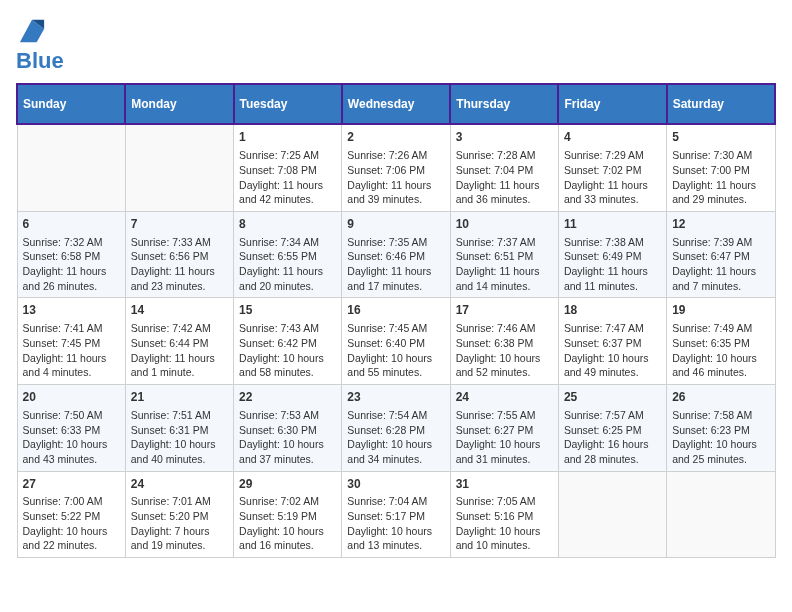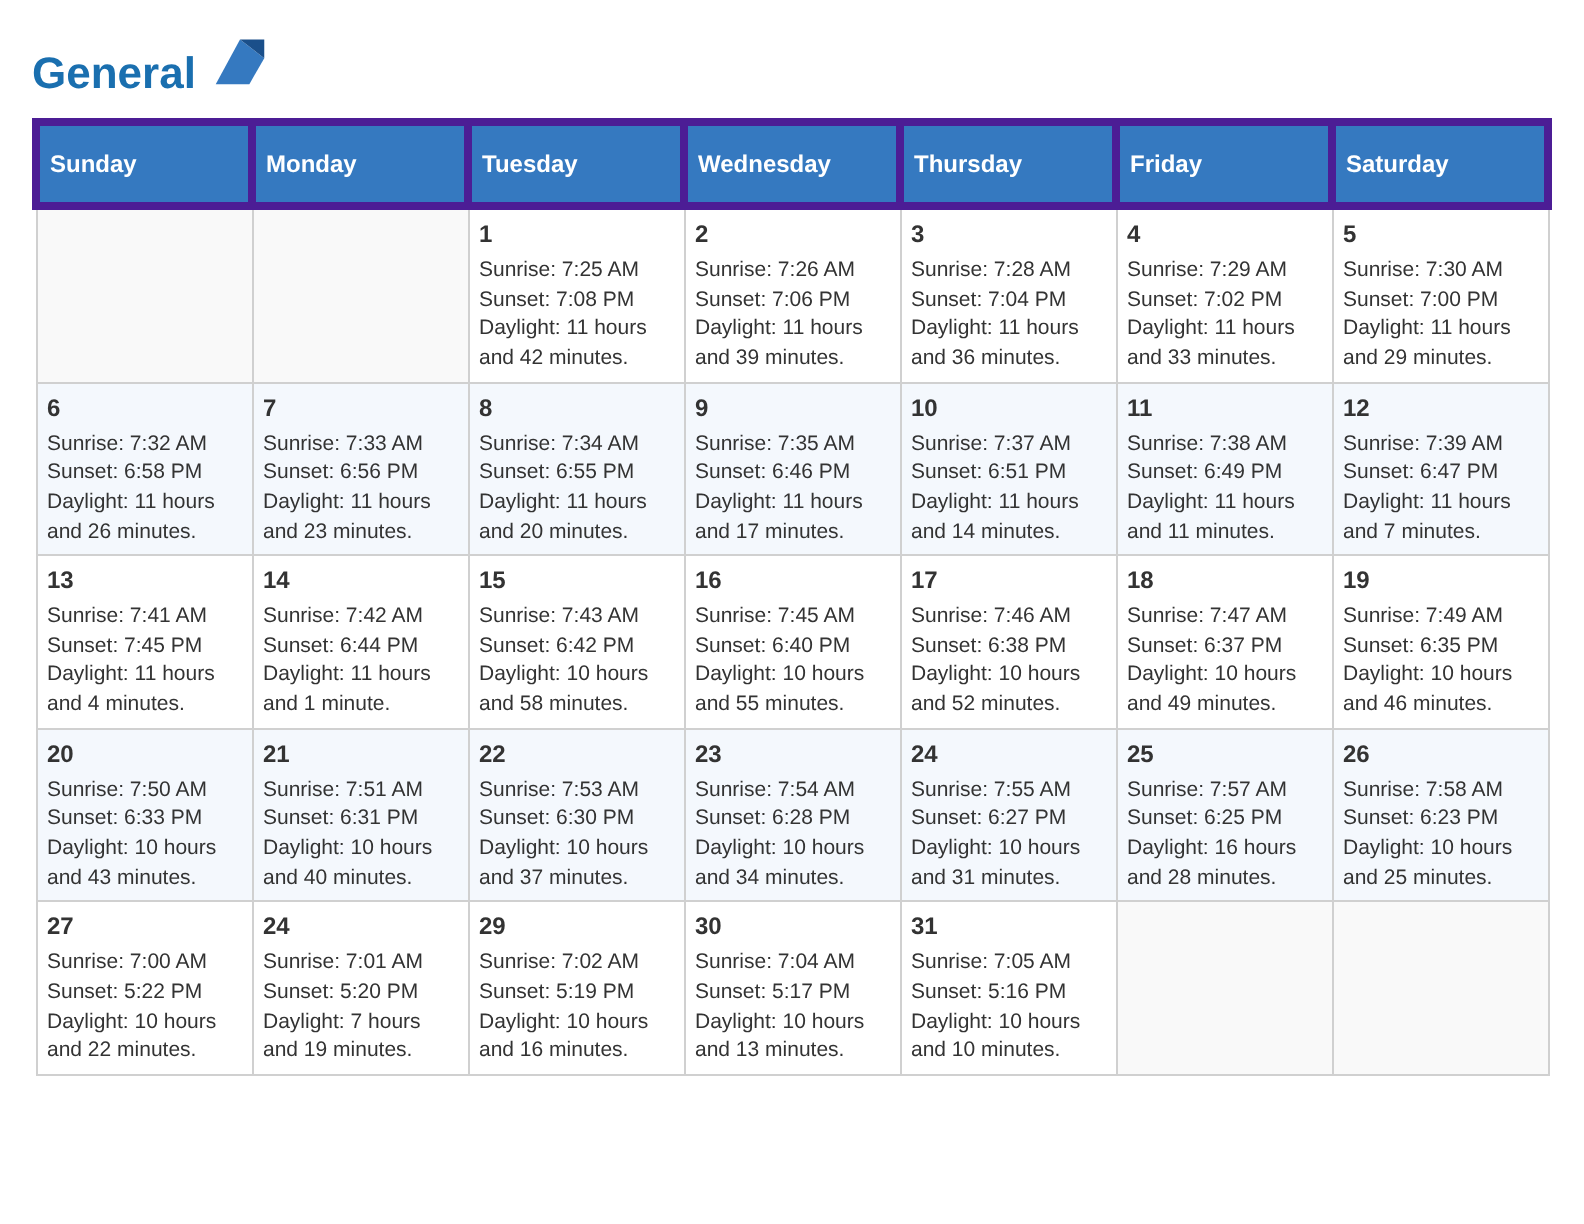--- a/index.html
+++ b/index.html
@@ -51,21 +51,21 @@
       border-collapse: collapse;
       font-size: 11px;
     }
     thead th {
       background-color: #3579c0;
       color: #fff;
       text-align: left;
       padding: 12px 5px;
       font-size: 12px;
       font-weight: bold;
-      border: 4px solid #4c1d95;
+      border: 2px solid #4c1d95;
     }
     td {
       border: 1px solid #d0d0d0;
       vertical-align: top;
       padding: 4px 5px;
       width: 14.28%;
       min-height: 80px;
       height: 85px;
       color: #333;
       font-size: 10.5px;
@@ -90,26 +90,26 @@
       background: #f9f9f9 !important;
     }
   </style>
 </head>
 <body>
 
 <div class="header">
   <div class="logo">
     <div>
       <div class="logo-text">
-        <span>General</span>
         <svg class="logo-icon" viewBox="0 0 30 30">
           <polygon points="2,28 15,4 28,14 20,28" fill="#3579c0"></polygon>
           <polygon points="15,4 28,14 28,4" fill="#1a4f8a"></polygon>
         </svg>
       </div>
+      <div class="logo-text"><span style="color:#3579c0;">Blue</span></div>
     </div>
   </div>
   <div class="title-block">
     <div class="month-title"></div>
     <div class="location"></div>
   </div>
 </div>
 
 <table>
   <thead>

